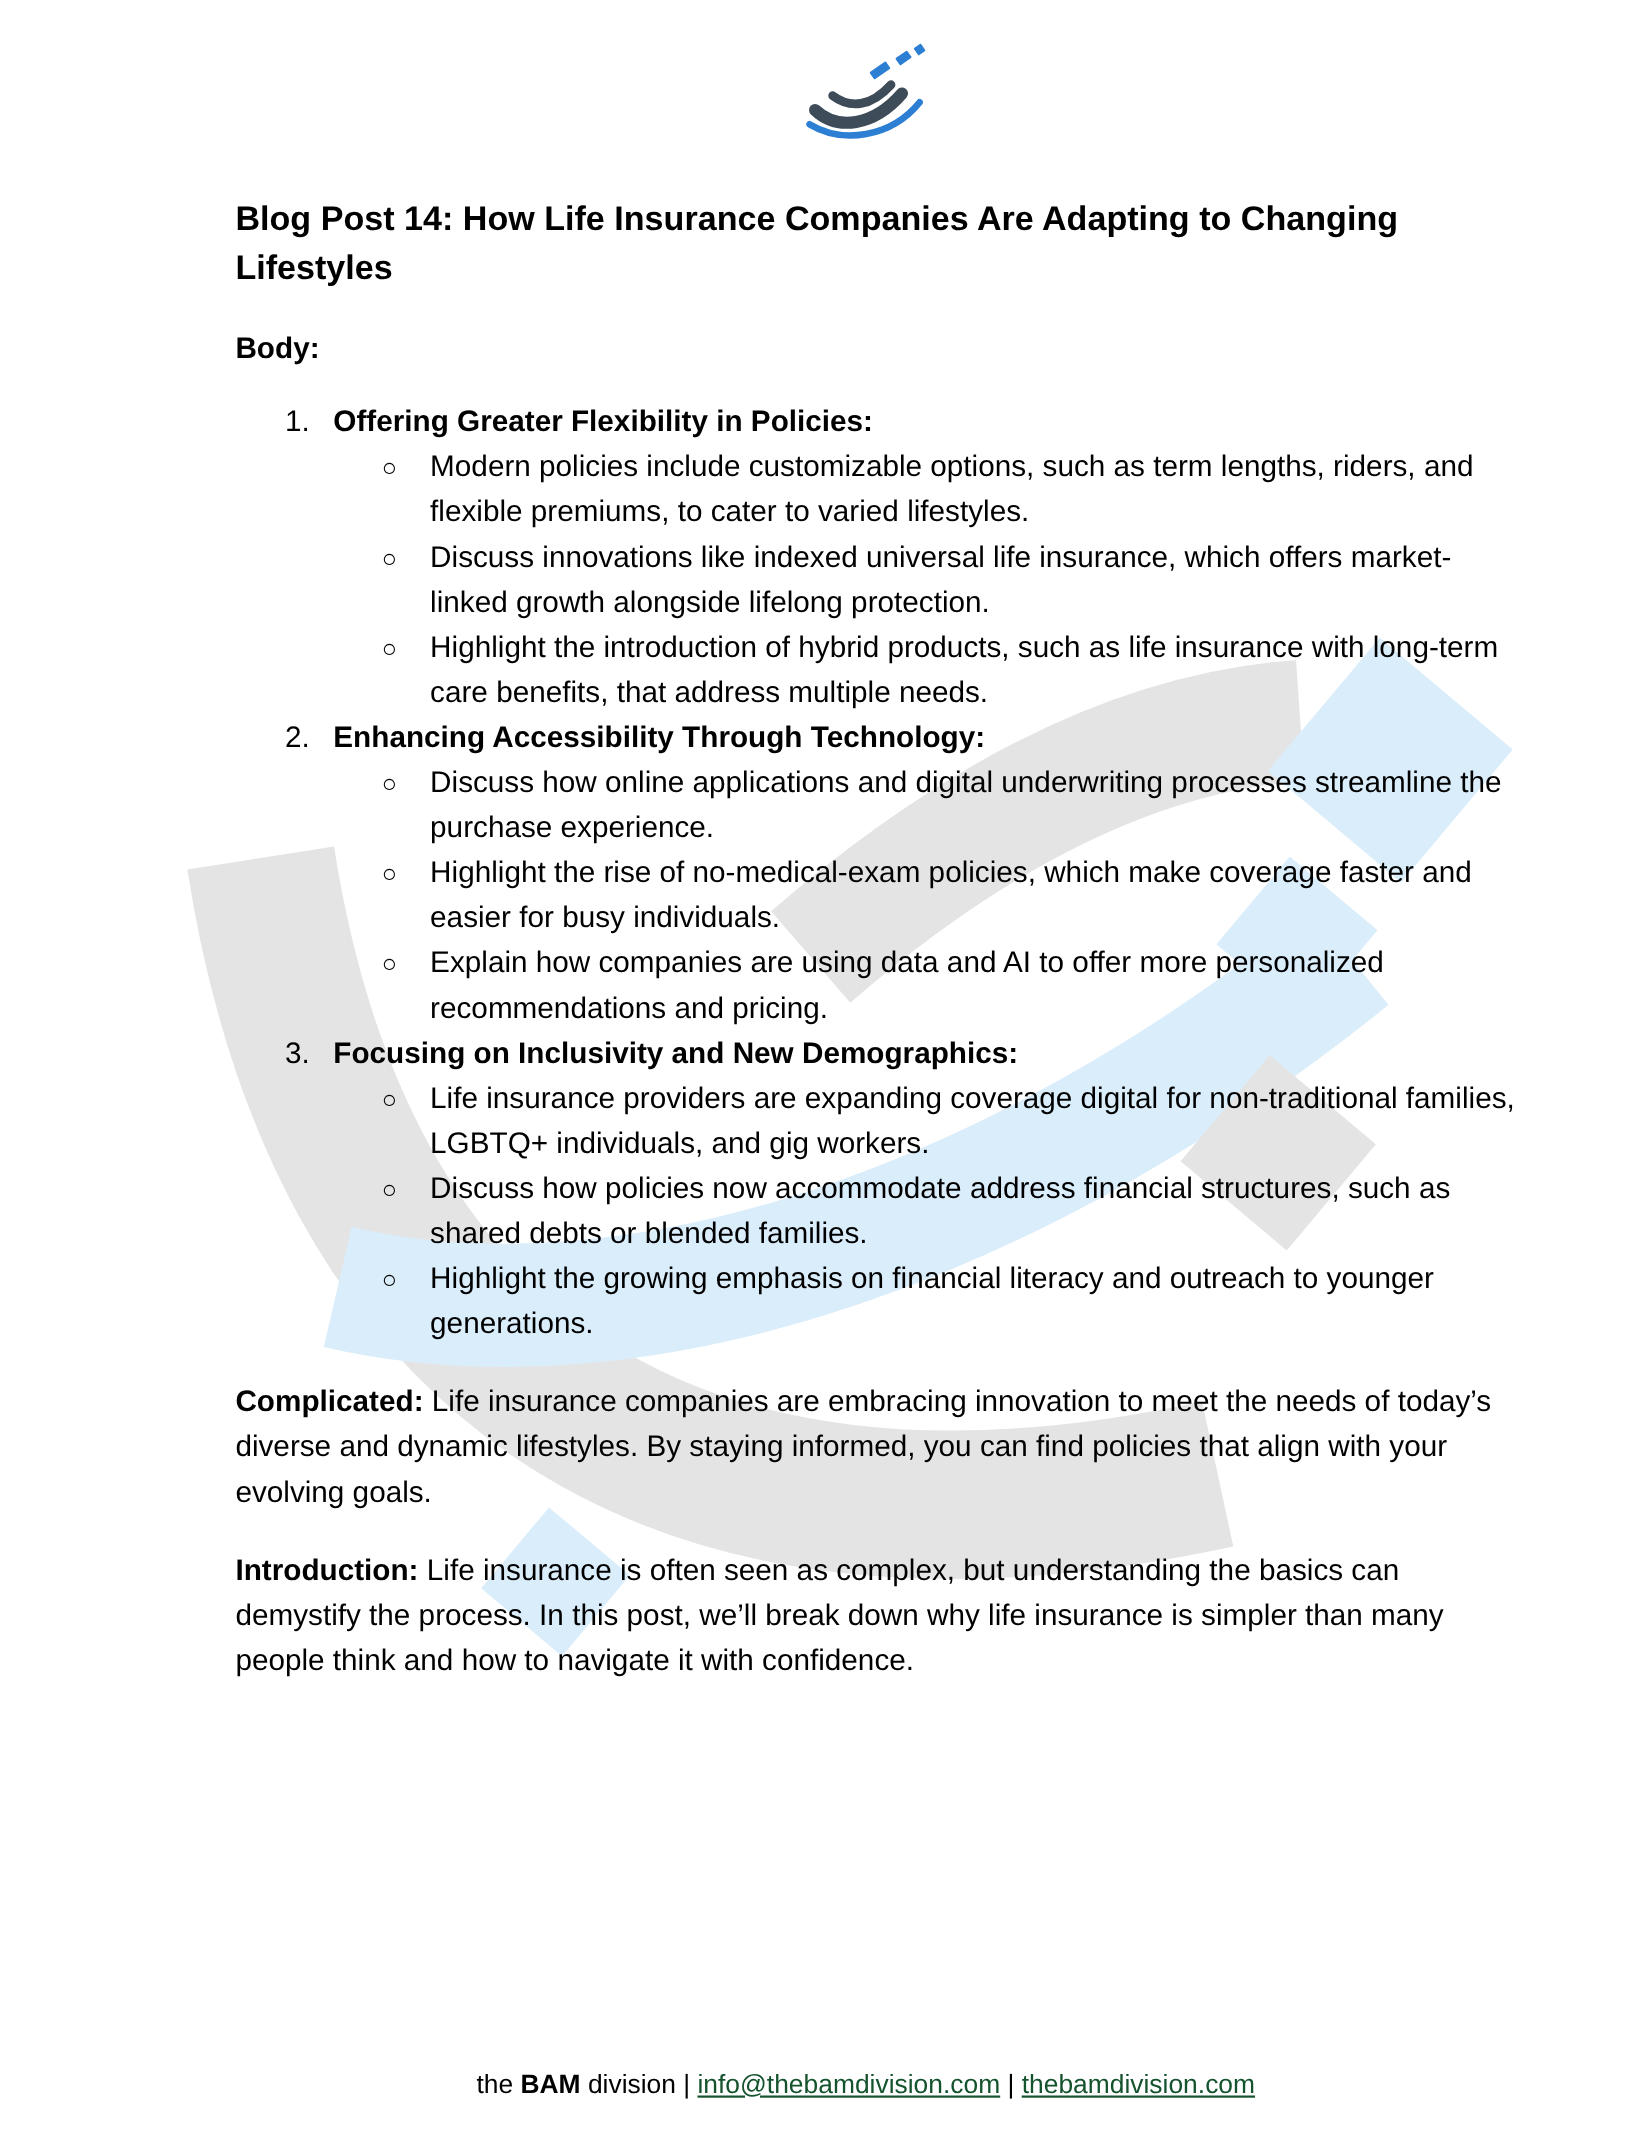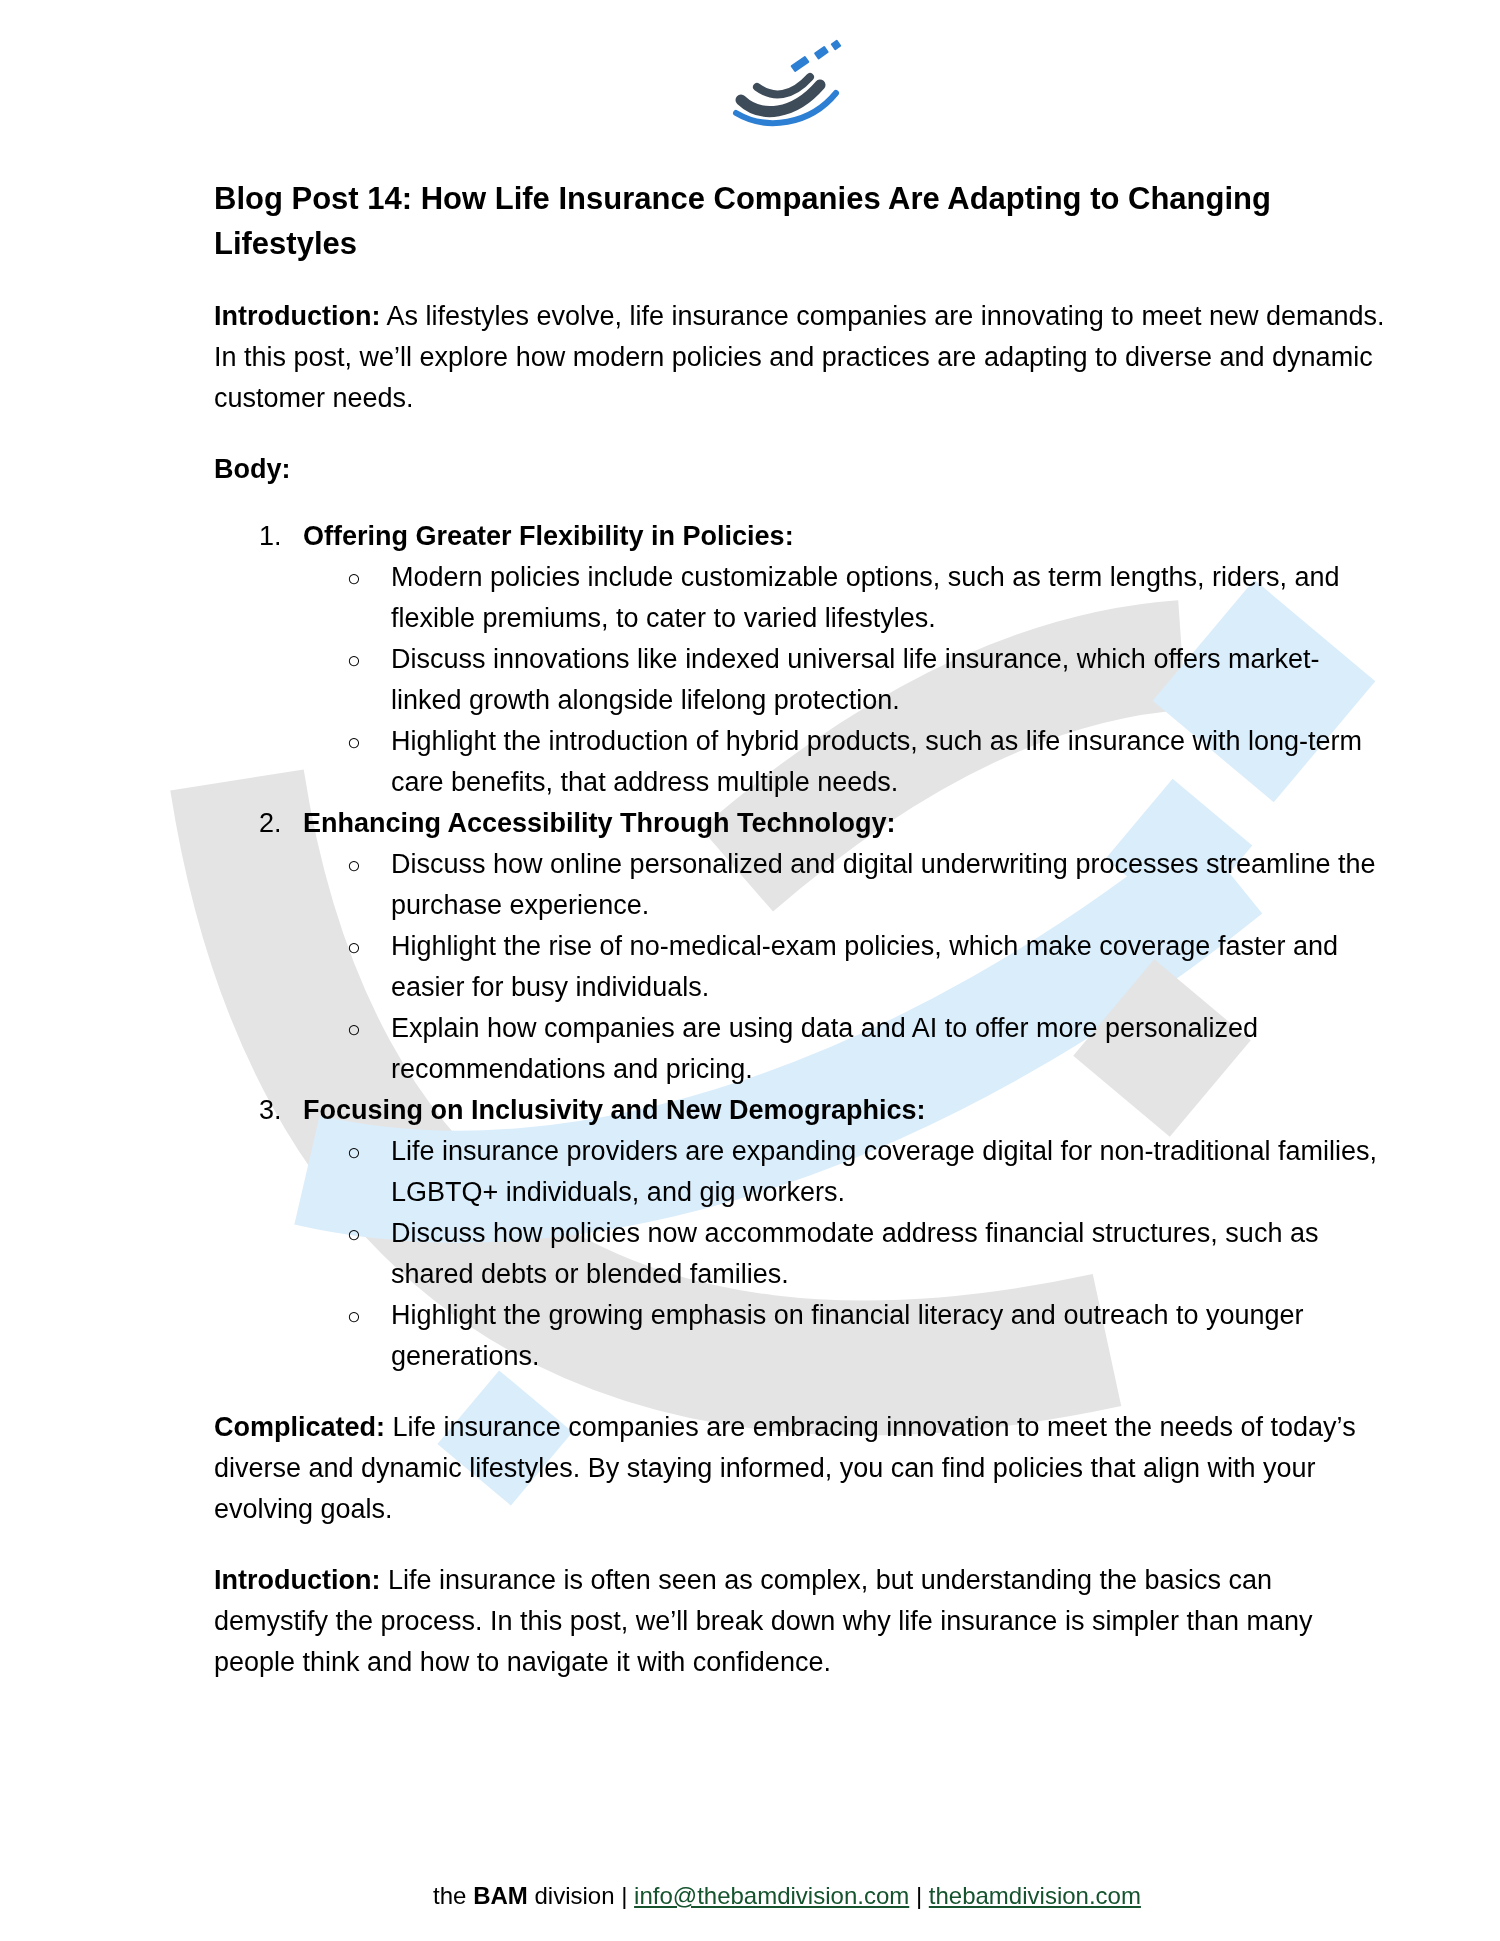--- a/index.html
+++ b/index.html
@@ -131,24 +131,20 @@
         <rect x="84" y="13" width="13" height="8" rx="1" transform="rotate(-35 90 17)"></rect>
         <rect x="101" y="5" width="8" height="8" rx="1" transform="rotate(-35 105 9)"></rect>
       </g>
     </svg>
   </header>
 
   <main class="content">
 
     <h1 class="doc-title">Blog Post 14: How Life Insurance Companies Are Adapting to Changing Lifestyles</h1>
 
-    <p class="para">
-      <span class="label">Introduction:</span>
-      <span>As lifestyles evolve, life insurance companies are innovating to meet new demands. In this post, we’ll explore how modern policies and practices are adapting to diverse and dynamic customer needs.</span>
-    </p>
 
     <p class="para">
       <span class="label">Body:</span>
     </p>
 
     <div class="list">
 
       <div class="num-row">
         <span class="num-marker">1.</span>
         <span class="num-heading">Offering Greater Flexibility in Policies:</span>
@@ -165,21 +161,21 @@
         <span class="bullet-marker">○</span>
         <span class="bullet-text">Highlight the introduction of hybrid products, such as life insurance with long-term care benefits, that address multiple needs.</span>
       </div>
 
       <div class="num-row">
         <span class="num-marker">2.</span>
         <span class="num-heading">Enhancing Accessibility Through Technology:</span>
       </div>
       <div class="bullet-row">
         <span class="bullet-marker">○</span>
-        <span class="bullet-text">Discuss how online personalized and digital underwriting processes streamline the purchase experience.</span>
+        <span class="bullet-text">Discuss how online applications and digital underwriting processes streamline the purchase experience.</span>
       </div>
       <div class="bullet-row">
         <span class="bullet-marker">○</span>
         <span class="bullet-text">Highlight the rise of no-medical-exam policies, which make coverage faster and easier for busy individuals.</span>
       </div>
       <div class="bullet-row">
         <span class="bullet-marker">○</span>
         <span class="bullet-text">Explain how companies are using data and AI to offer more personalized recommendations and pricing.</span>
       </div>
 

